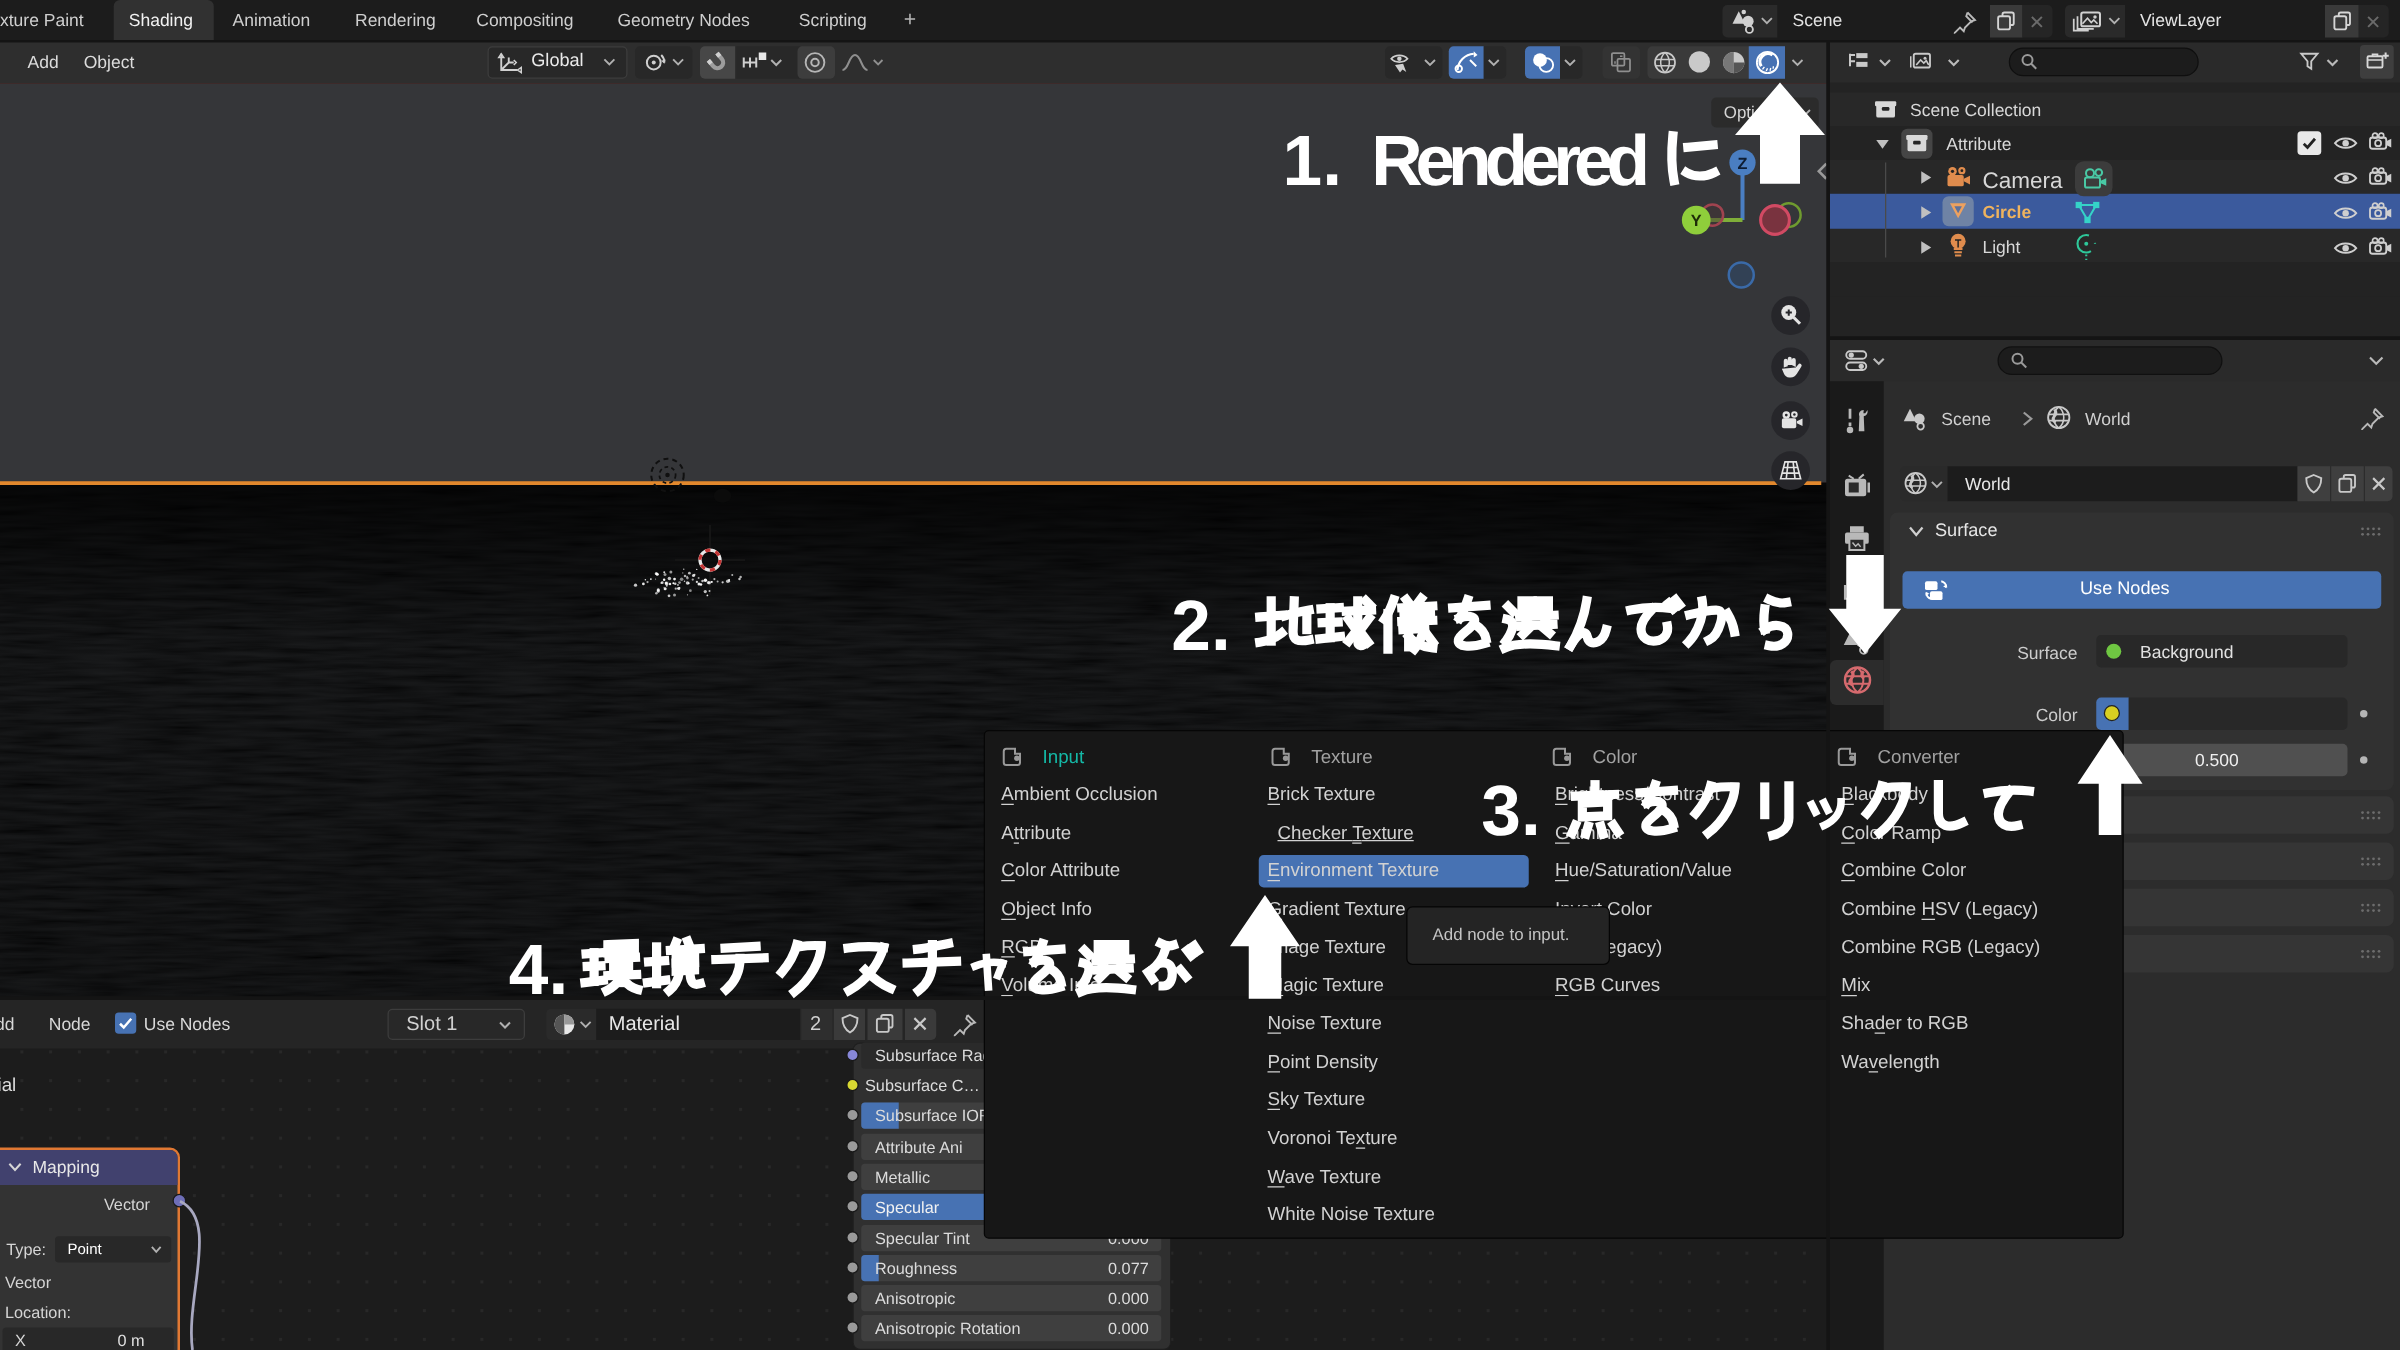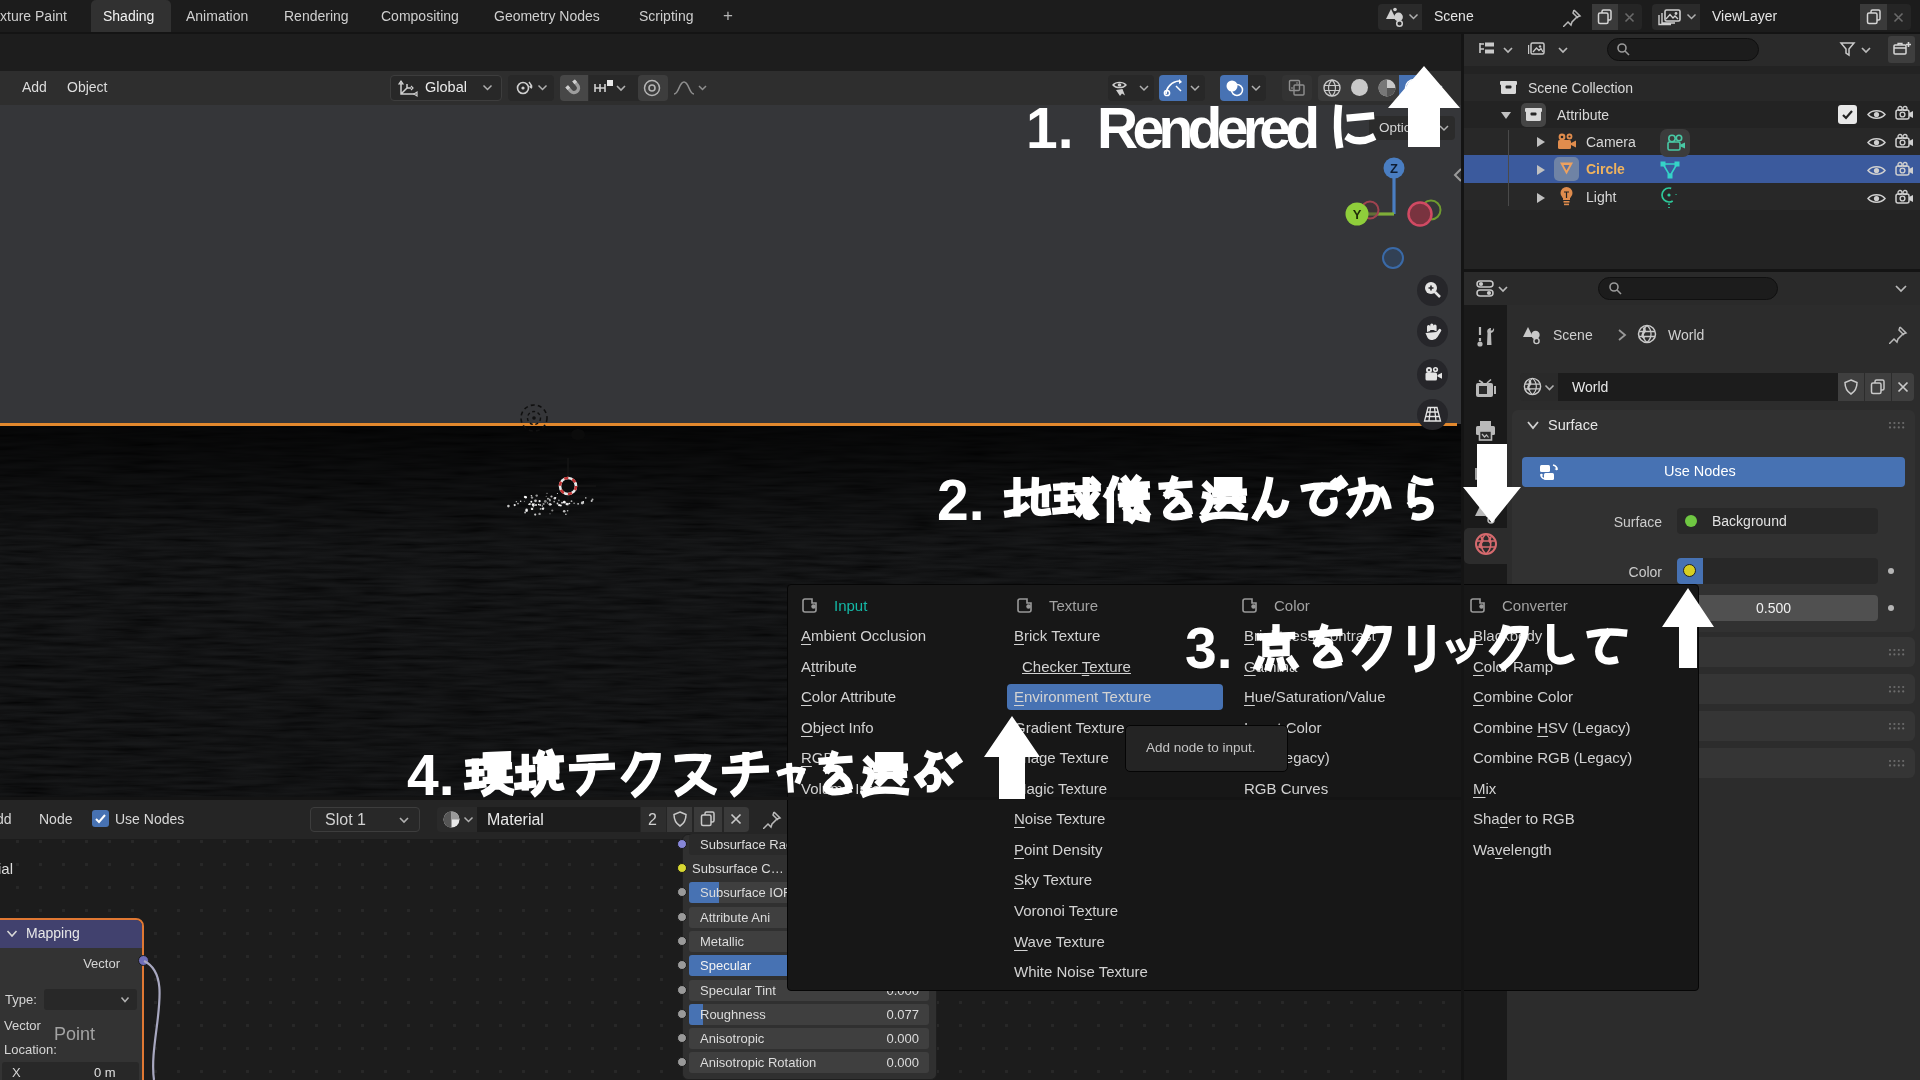--- a/index.html
+++ b/index.html
@@ -63,21 +63,21 @@
 <svg class="abs" style="left:1865px;top:8px;" width="18" height="18" viewBox="0 0 18 18">
 <rect x="2.5" y="5" width="9.5" height="10.5" rx="1.5" fill="none" stroke="#d5d5d5" stroke-width="1.5"></rect>
 <path d="M6 5 V3.5 a1.5 1.5 0 0 1 1.5 -1.5 h6 a1.5 1.5 0 0 1 1.5 1.5 v7 a1.5 1.5 0 0 1 -1.5 1.5 H12" fill="none" stroke="#d5d5d5" stroke-width="1.5"></path>
       </svg>
 <div class="abs" style="left:1887px;top:4px;width:24px;height:26px;background:#252525;border-radius:0 4px 4px 0;"></div>
 <svg class="abs" style="left:1892px;top:11px;" width="13" height="13" viewBox="0 0 13 13">
         <path d="M2.5 2.5 l8 8 M10.5 2.5 l-8 8" stroke="#6a6a6a" stroke-width="1.6"></path>
       </svg>
   </div>
 
-  <div class="abs" id="viewport" style="left:0;top:33px;width:1463px;height:767px;background:#7f1d1d;margin-top:38px;">
+  <div class="abs" id="viewport" style="left:0;top:33px;width:1463px;height:767px;background:#7f1d1d;">
 <div class="abs" style="left:0;top:34px;width:1463px;height:319px;background:#353639;"></div>
 <div class="abs" id="water" style="left:0;top:353px;width:1463px;height:414px;background:#0a0b0c;"></div>
 <svg class="abs" style="left:0;top:353px;" width="1463" height="414" viewBox="0 0 1463 414" preserveAspectRatio="none">
 <defs>
 <filter id="wnoise" x="0" y="0" width="100%" height="100%">
 <feTurbulence type="fractalNoise" baseFrequency="0.018 0.22" numOctaves="3" seed="11" result="t"></feTurbulence>
 <feColorMatrix in="t" type="matrix" values="0.038 0 0 0 0  0.041 0 0 0 0  0.045 0 0 0 0  0 0 0 0 1"></feColorMatrix>
 </filter>
 <linearGradient id="wg" x1="0" y1="0" x2="0" y2="1">
 <stop offset="0" stop-color="#000000" stop-opacity="0.85"></stop>
@@ -376,21 +376,21 @@
 <div class="abs txt" style="left:-2px;top:60px;font-size:15px;color:#dedede;">ial</div>
 <div class="abs" style="left:-60px;top:118px;width:204px;height:170px;border:2px solid #e07833;border-radius:8px;background:#333333;overflow:hidden;">
         <div class="abs" style="left:0;top:0;width:204px;height:28px;background:#41416e;"></div>
         <svg class="abs" style="left:64px;top:9px;" width="12" height="10" viewBox="0 0 12 10">
           <path d="M1.5 2 l4.5 5 4.5-5" stroke="#d6d6d6" stroke-width="1.6" fill="none"></path>
         </svg>
         <div class="abs txt" style="left:84px;top:5px;font-size:14px;color:#e8e8e8;">Mapping</div>
         <div class="abs txt" style="left:130px;top:36px;width:48px;text-align:right;font-size:13px;color:#d5d5d5;">Vector</div>
         <div class="abs" style="left:102px;top:69px;width:93px;height:21px;background:#282828;border-radius:3px;"></div>
         <div class="abs txt" style="left:63px;top:72px;font-size:13px;color:#d5d5d5;">Type:</div>
-        <div class="abs txt" style="left:112px;top:72px;font-size:18px;color:#a3a3a3;margin-top:32px;">Point</div>
+        <div class="abs txt" style="left:112px;top:72px;font-size:12px;color:#ffffff;">Point</div>
         <svg class="abs" style="left:178px;top:76px;" width="10" height="8" viewBox="0 0 10 8">
           <path d="M1.5 1.5 l3.5 4 3.5-4" stroke="#b0b0b0" stroke-width="1.5" fill="none"></path>
         </svg>
         <div class="abs txt" style="left:62px;top:98px;font-size:13px;color:#d5d5d5;">Vector</div>
         <div class="abs txt" style="left:62px;top:122px;font-size:13px;color:#d5d5d5;">Location:</div>
         <div class="abs" style="left:60px;top:142px;width:137px;height:21px;background:#282828;border-radius:3px 3px 0 0;"></div>
         <div class="abs txt" style="left:70px;top:145px;font-size:13px;color:#d5d5d5;">X</div>
         <div class="abs txt" style="left:152px;top:145px;font-size:13px;color:#e0e0e0;">0 m</div>
       </div>
 <div class="abs" style="left:138px;top:155px;width:11px;height:11px;border-radius:50%;background:#6e6eb8;border:1px solid #1a1a1a;"></div>
@@ -507,21 +507,21 @@
         <path d="M2 1 l8 5 -8 5 z" fill="#c0c0c0"></path>
       </svg>
 <svg class="abs" style="left:90px;top:98px;" width="24" height="22" viewBox="0 0 24 22">
 <circle cx="8" cy="6" r="3.4" fill="#e08c4d"></circle>
         <circle cx="15.5" cy="5.5" r="2.9" fill="#e08c4d"></circle>
 <rect x="4" y="9" width="13" height="9" rx="1.5" fill="#e08c4d"></rect>
         <path d="M17 12 l5 -2.5 v7 l-5 -2.5 z" fill="#e08c4d"></path>
 <circle cx="8" cy="6" r="1.3" fill="#232323"></circle>
         <circle cx="15.5" cy="5.5" r="1.1" fill="#232323"></circle>
       </svg>
-<div class="abs txt" style="left:122px;top:101px;font-size:14px;color:#d8d8d8;">Camera</div>
+<div class="abs txt" style="left:122px;top:101px;font-size:18px;color:#d8d8d8;">Camera</div>
 <div class="abs" style="left:196px;top:96px;width:30px;height:28px;background:#3c3c3c;border-radius:7px;"></div>
 <svg class="abs" style="left:200px;top:99px;" width="23" height="22" viewBox="0 0 23 22">
 <circle cx="8" cy="6.5" r="3.2" fill="none" stroke="#49c9a5" stroke-width="1.6"></circle>
         <circle cx="15" cy="6" r="2.7" fill="none" stroke="#49c9a5" stroke-width="1.6"></circle>
 <rect x="4" y="10" width="12" height="8" rx="1.5" fill="none" stroke="#49c9a5" stroke-width="1.6"></rect>
         <path d="M16.5 12.5 l4.5 -2 v6 l-4.5 -2 z" fill="#49c9a5"></path>
       </svg>
 <svg class="abs" style="left:402px;top:100px;" width="21" height="19" viewBox="0 0 21 19">
 <path d="M2 9.5 C6 4.5 15 4.5 19 9.5 C15 14.5 6 14.5 2 9.5 z" fill="none" stroke="#cfcfcf" stroke-width="1.5"></path>
 <circle cx="10.5" cy="9.5" r="2.6" fill="#cfcfcf"></circle>

